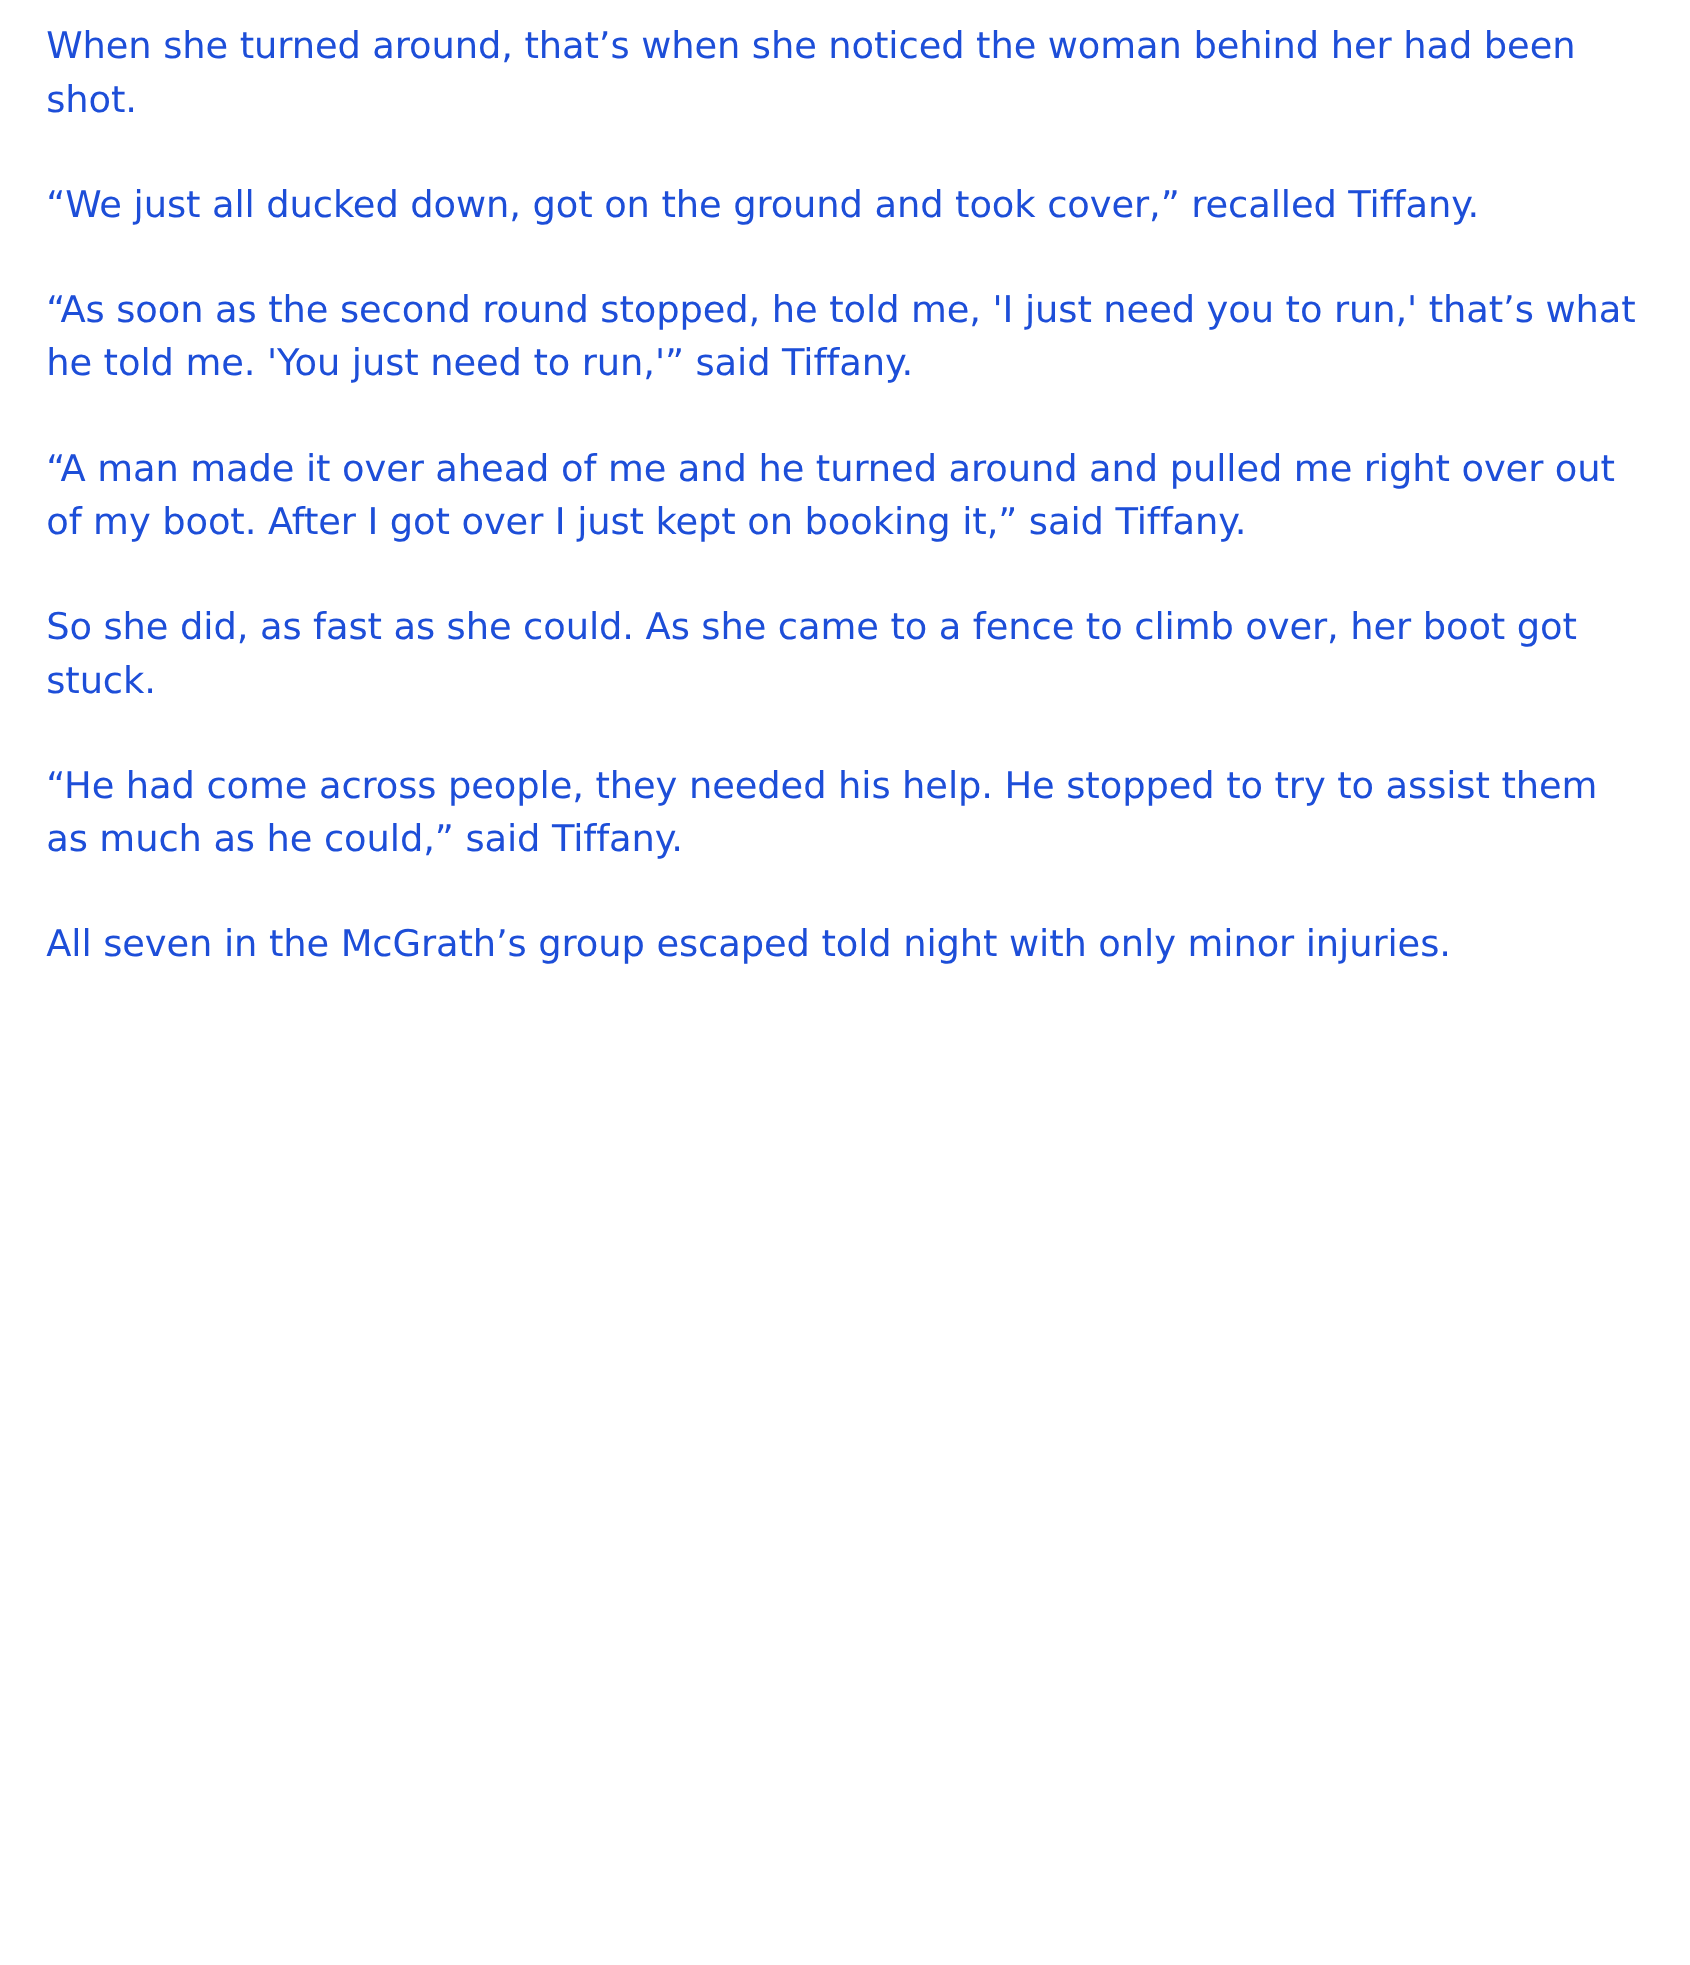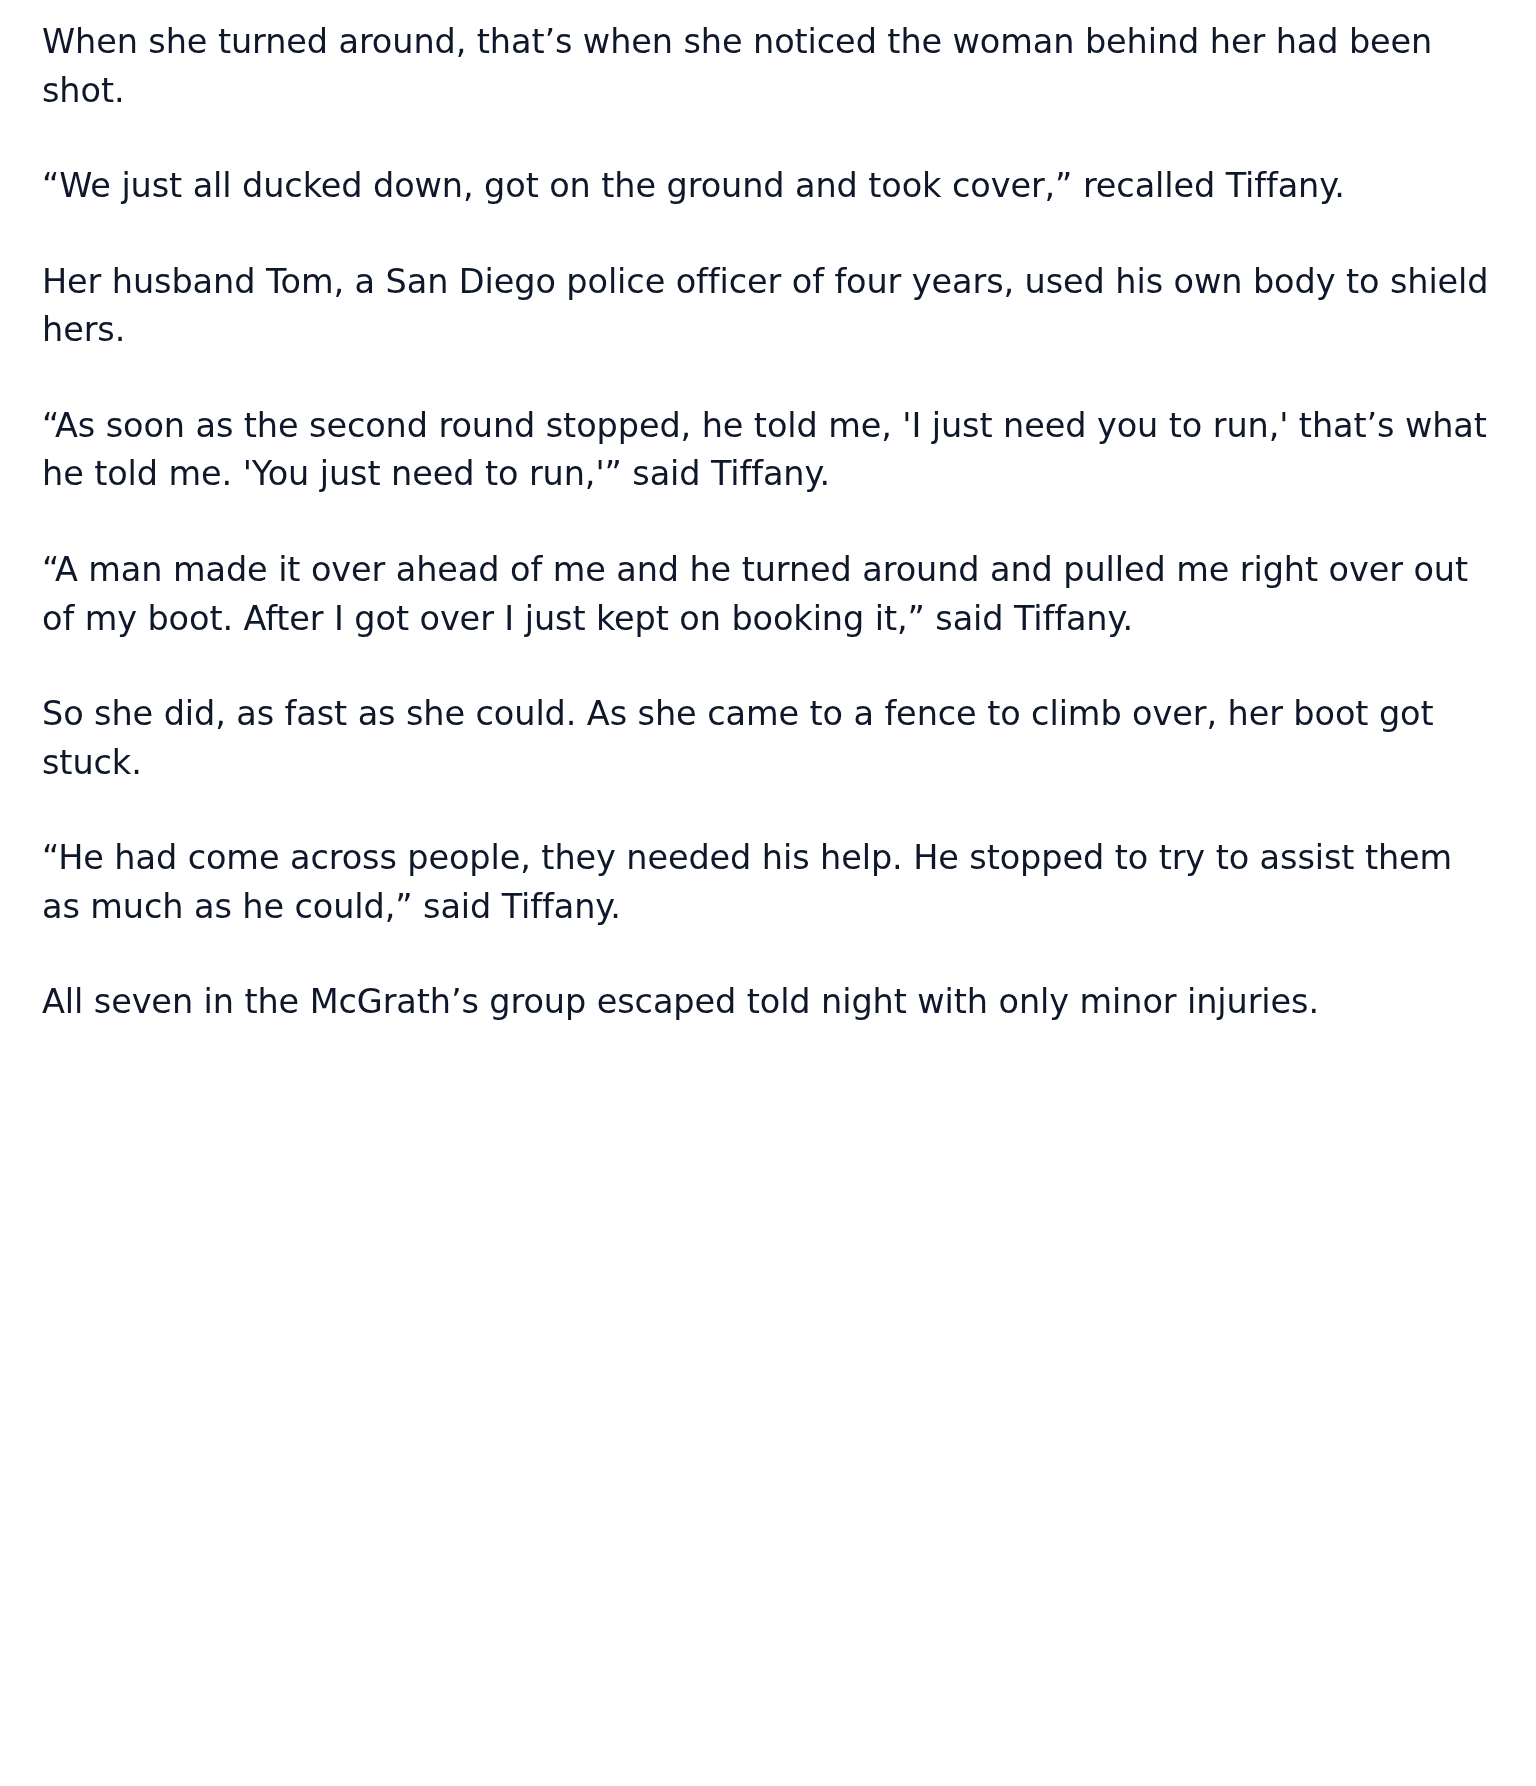--- a/index.html
+++ b/index.html
@@ -18,32 +18,31 @@
     box-sizing: border-box;
     padding: 18px 40px 0 42px;
     max-width: 1536px;
   }
   .article p {
     margin: 0 0 47px 0;
     font-size: 33.5px;
     line-height: 1.45;
     font-weight: 400;
     letter-spacing: -0.1px;
-    color: #0f172a;
+    color: #1d4ed8;
     text-align: left;
   }
   .article p:last-child {
     margin-bottom: 0;
   }
 </style>
 </head>
 <body>
 
 <div class="article">
   <p>When she turned around, that’s when she noticed the woman behind her had been shot.</p>
   <p>“We just all ducked down, got on the ground and took cover,” recalled Tiffany.</p>
-  <p>Her husband Tom, a San Diego police officer of four years, used his own body to shield hers.</p>
   <p>“As soon as the second round stopped, he told me, 'I just need you to run,' that’s what he told me. 'You just need to run,'” said Tiffany.</p>
   <p>“A man made it over ahead of me and he turned around and pulled me right over out of my boot. After I got over I just kept on booking it,” said Tiffany.</p>
   <p>So she did, as fast as she could. As she came to a fence to climb over, her boot got stuck.</p>
   <p>“He had come across people, they needed his help. He stopped to try to assist them as much as he could,” said Tiffany.</p>
   <p>All seven in the McGrath’s group escaped told night with only minor injuries.</p>
 </div>
 
 </body></html>

